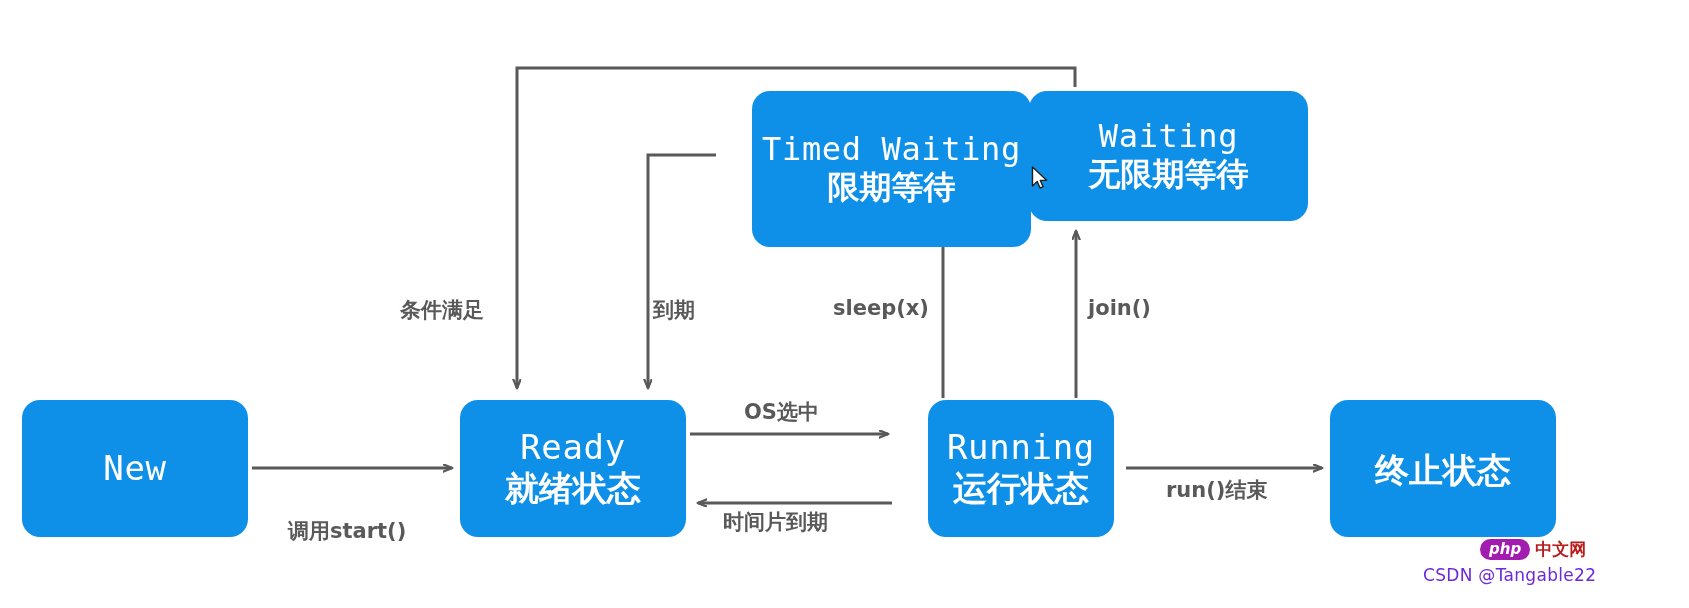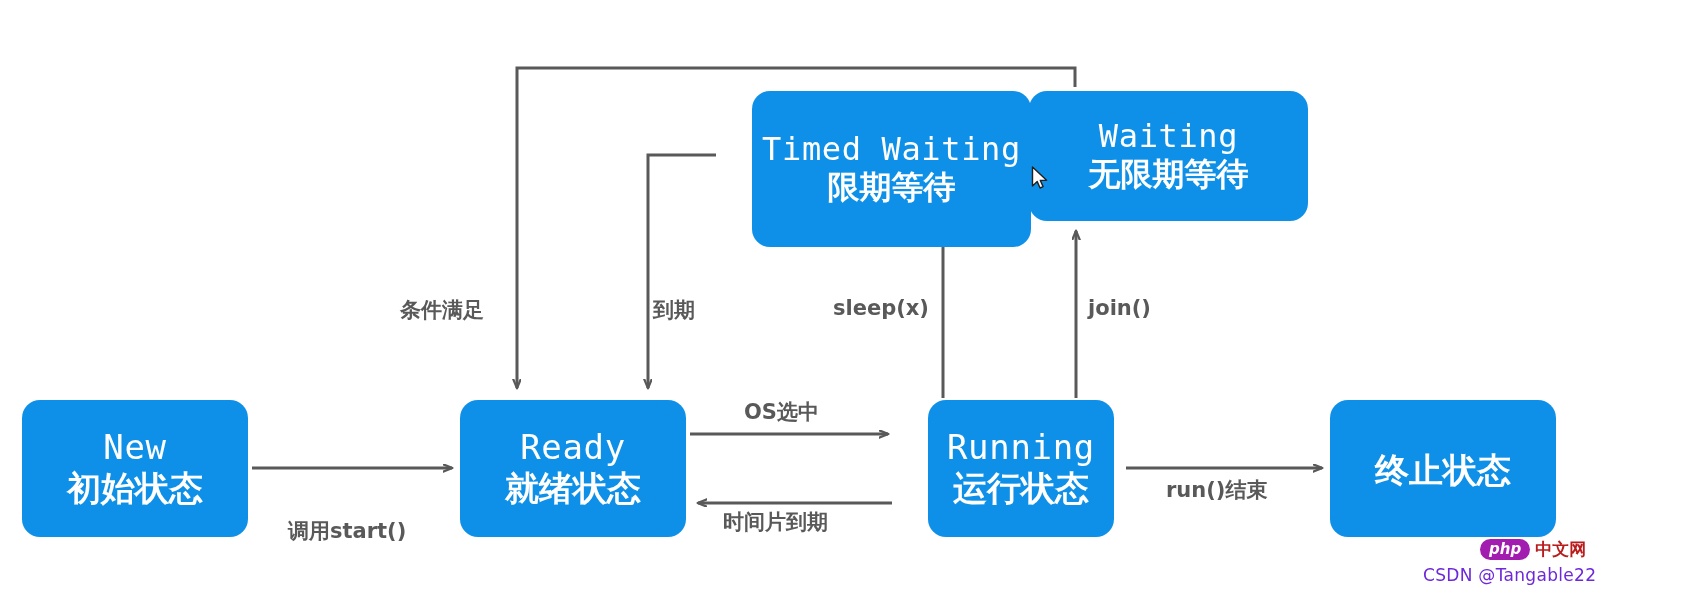--- a/index.html
+++ b/index.html
@@ -62,21 +62,20 @@
       <path d="M1076,398 L1076,231" marker-end="url(#ah)"></path>
 
       <path d="M716,155 L648,155 L648,388" marker-end="url(#ah)"></path>
 
       <path d="M1075,87 L1075,68 L517,68 L517,388" marker-end="url(#ah)"></path>
     </g>
   </svg>
 
   <div class="node big" style="left:22px;top:400px;width:226px;height:137px;">
     <span class="en">New</span>
-    <span class="cn">初始状态</span>
   </div>
 
   <div class="node big" style="left:460px;top:400px;width:226px;height:137px;">
     <span class="en">Ready</span>
     <span class="cn">就绪状态</span>
   </div>
 
   <div class="node big" style="left:928px;top:400px;width:186px;height:137px;">
     <span class="en">Running</span>
     <span class="cn">运行状态</span>

